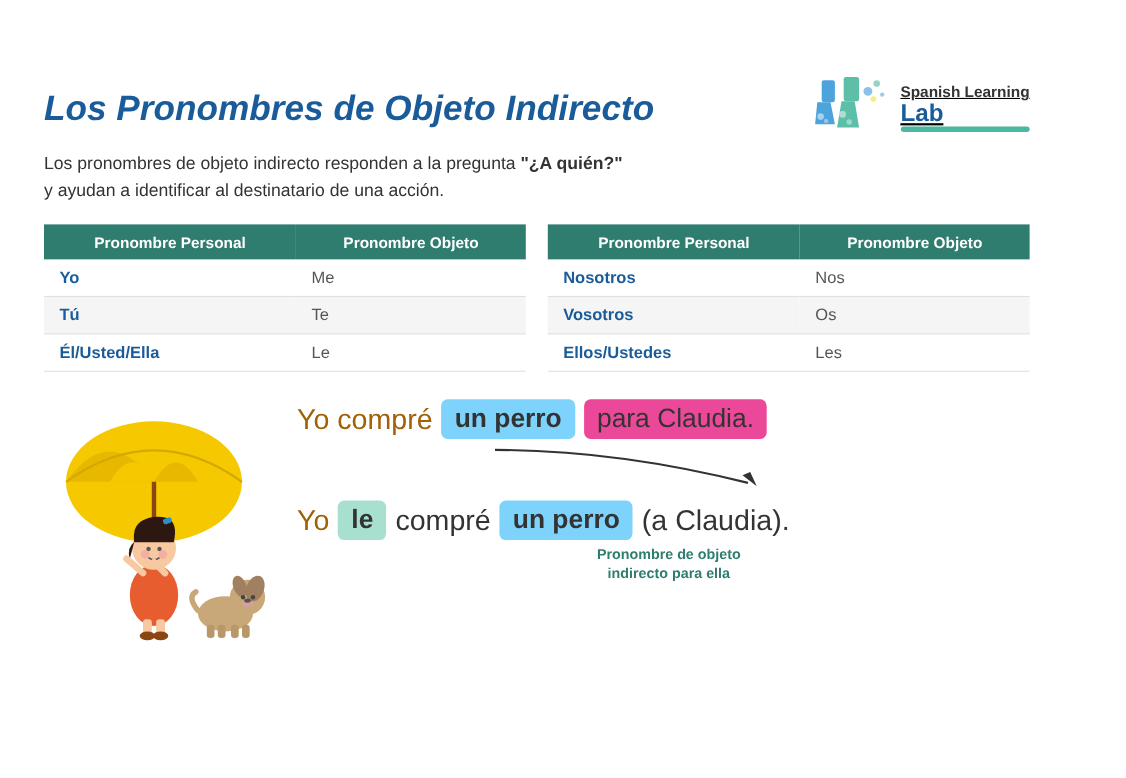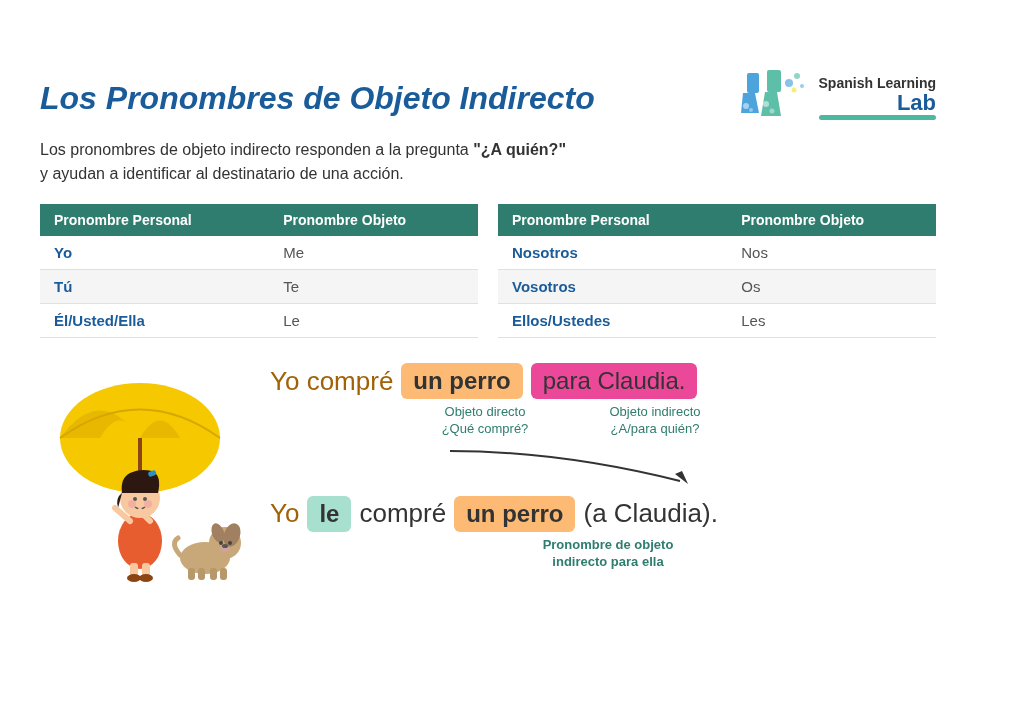--- a/index.html
+++ b/index.html
@@ -58,21 +58,21 @@
     .pronoun-table {
       flex: 1;
       border-collapse: collapse;
       font-size: 15px;
     }
 
     .pronoun-table th {
       background: #2e7d6e;
       color: #fff;
       padding: 8px 14px;
-      text-align: left;
+      text-align: center;
       font-weight: bold;
       font-size: 14px;
     }
 
     .pronoun-table td {
       padding: 8px 14px;
       border-bottom: 1px solid #e0e0e0;
     }
 
     .pronoun-table tr:nth-child(even) td {
@@ -117,21 +117,21 @@
     .sentence-line1 {
       display: flex;
       align-items: center;
       gap: 8px;
       font-size: 26px;
       color: #333;
       margin-bottom: 5px;
     }
 
     .highlight-yellow {
-      background: #fdba74;
+      background: #7dd3fc;
       border-radius: 6px;
       padding: 4px 12px;
       font-size: 24px;
       font-weight: bold;
     }
 
     .highlight-green {
       background: #ec4899;
       border-radius: 6px;
       padding: 4px 12px;
@@ -193,21 +193,21 @@
 
     .logo-container {
       display: flex;
       align-items: center;
       gap: 10px;
     }
 
     .logo-brand {
       display: flex;
       flex-direction: column;
-      align-items: flex-end;
+      text-decoration: underline;
     }
 
     .logo-brand-name {
       font-size: 14px;
       font-weight: bold;
       color: #333;
       line-height: 1.1;
     }
 
     .logo-brand-lab {
@@ -395,30 +395,20 @@
     </div>
 
     <div class="sentence-area">
 
       <div class="sentence-line1">
         <span class="sentence-yo">Yo compré</span>
         <span class="highlight-yellow">un perro</span>
         <span class="highlight-green">para Claudia.</span>
       </div>
 
-      <div class="labels-row">
-        <div class="label-direct">
-          <span>Objeto directo</span><br>
-          <span>¿Qué compré?</span>
-        </div>
-        <div class="label-indirect">
-          <span>Objeto indirecto</span><br>
-          <span>¿A/para quién?</span>
-        </div>
-      </div>
 
       <div class="arrow-curve">
         <svg width="280" height="40" viewBox="0 0 280 40">
           <path d="M30,5 Q140,5 260,35" fill="none" stroke="#333" stroke-width="2"></path>
           <polygon points="255,28 268,38 262,25" fill="#333"></polygon>
         </svg>
       </div>
 
       <div class="sentence-line2">
         <span class="sentence-yo">Yo</span>

